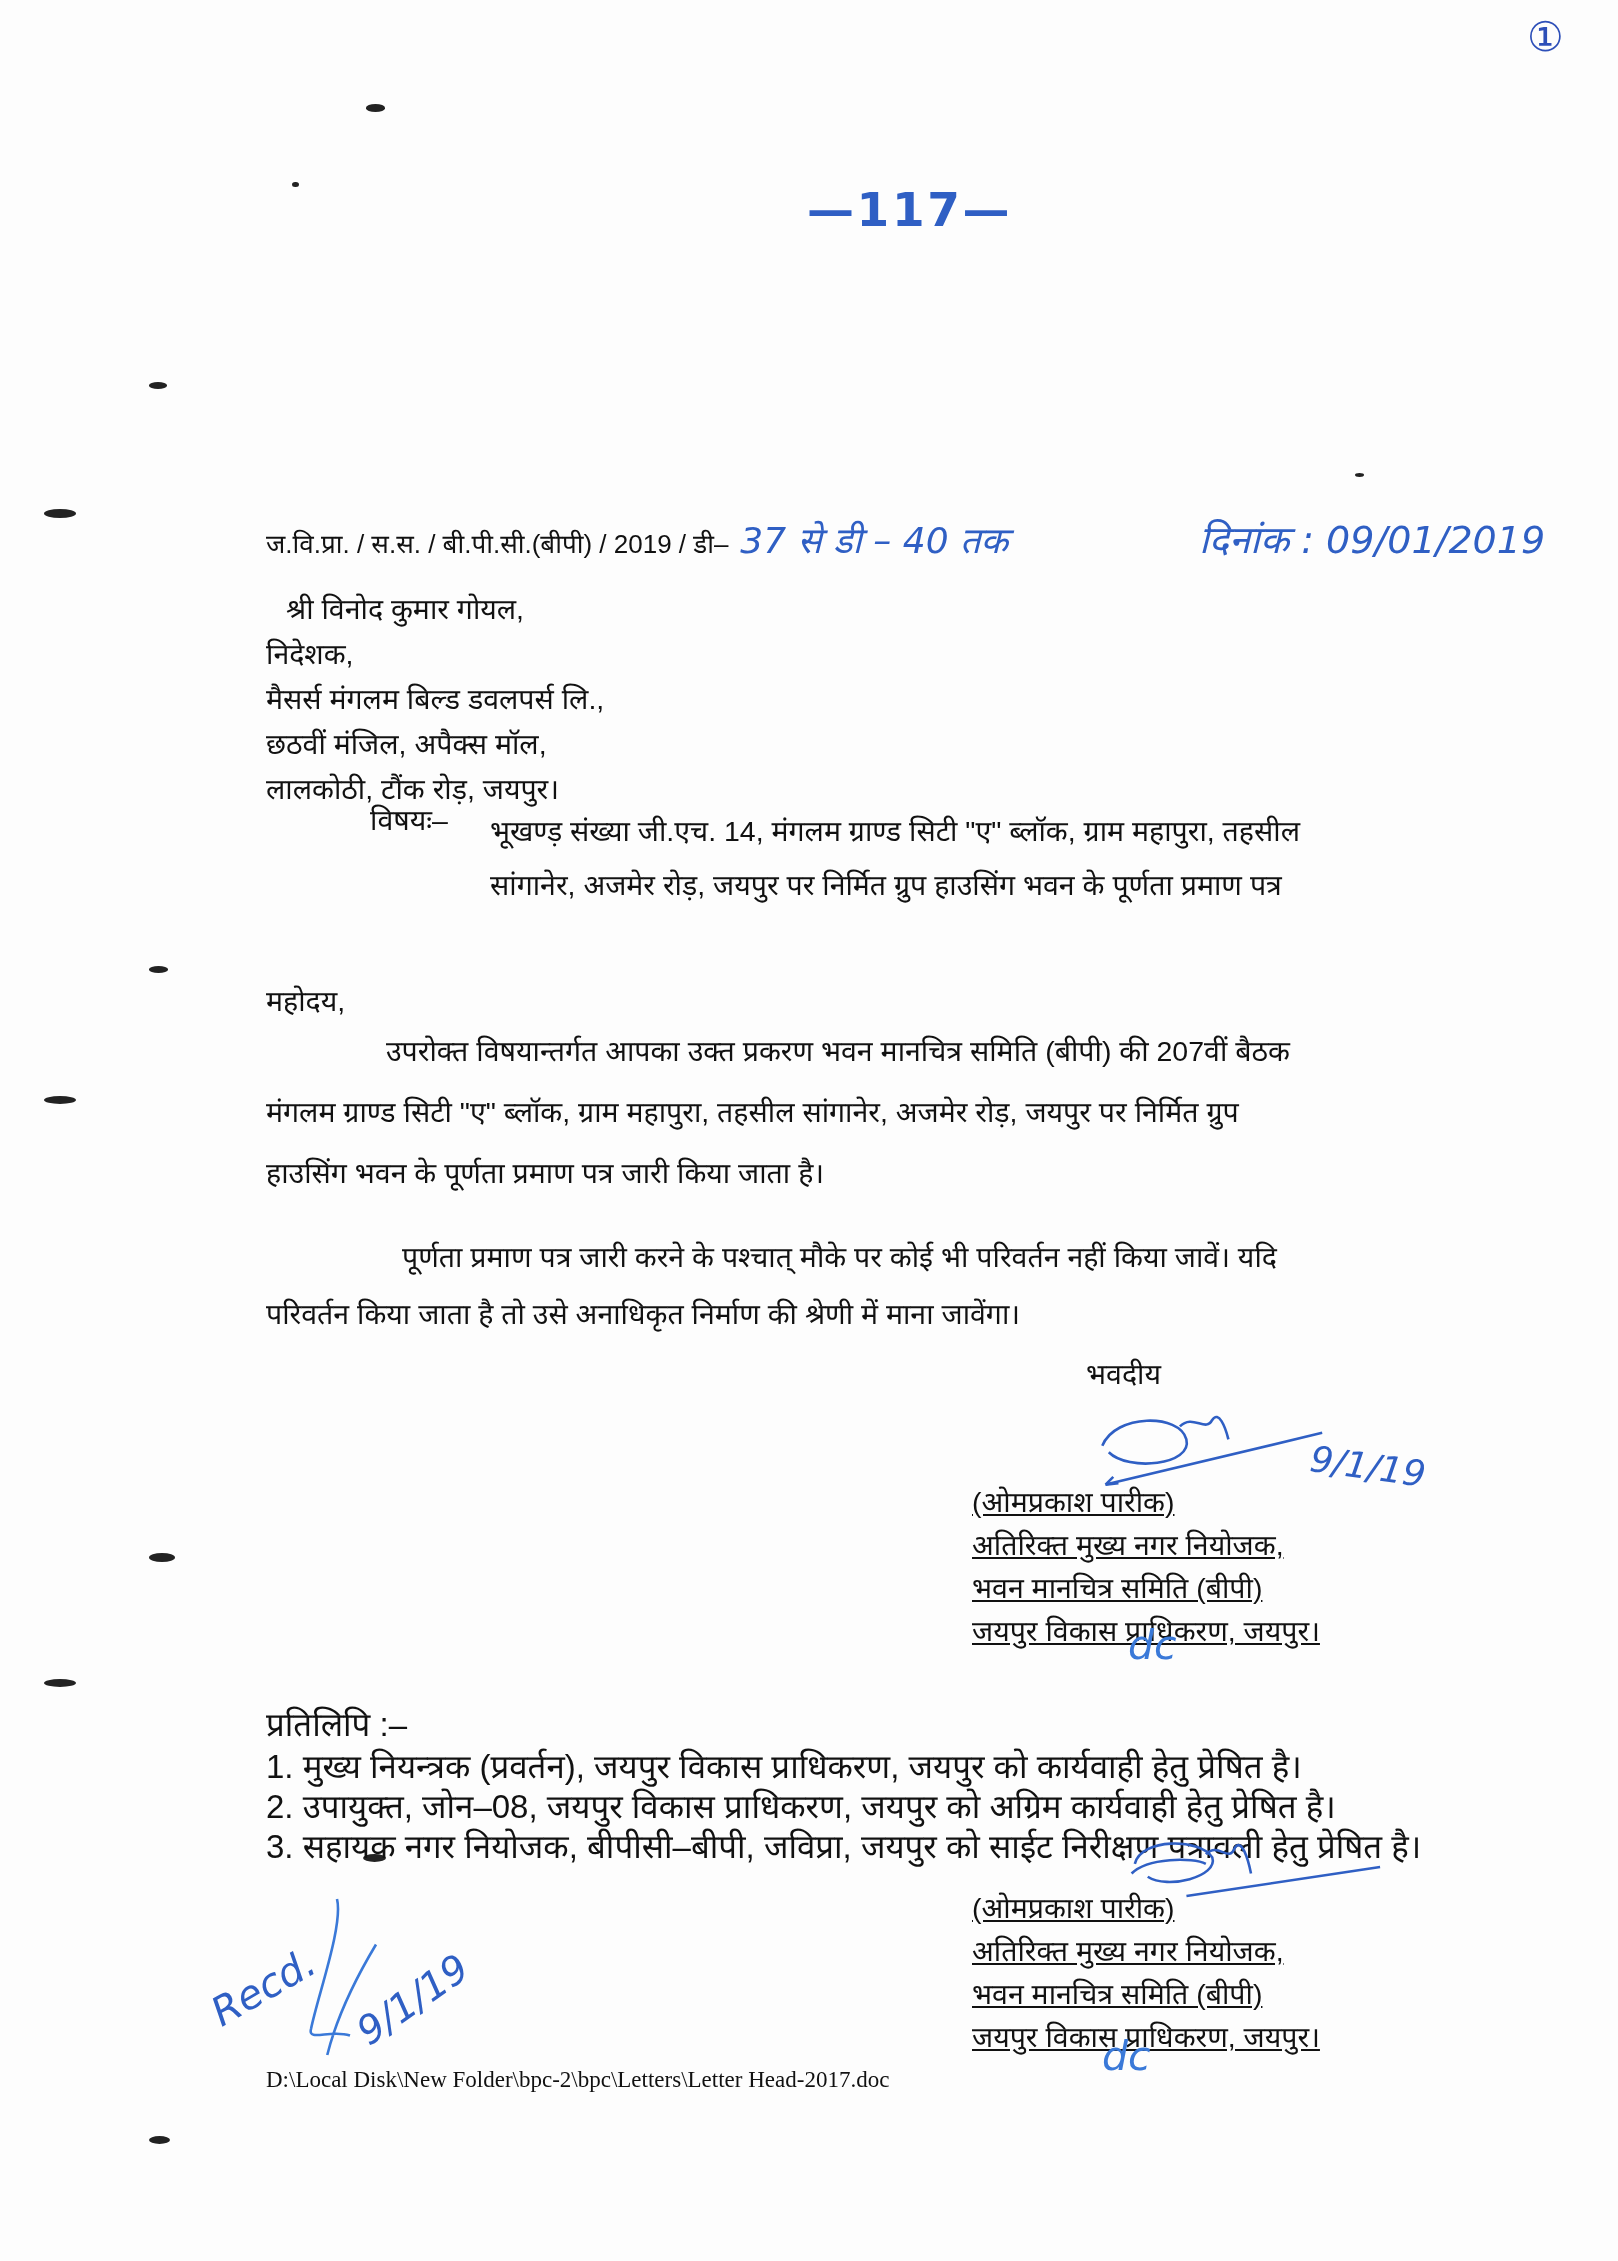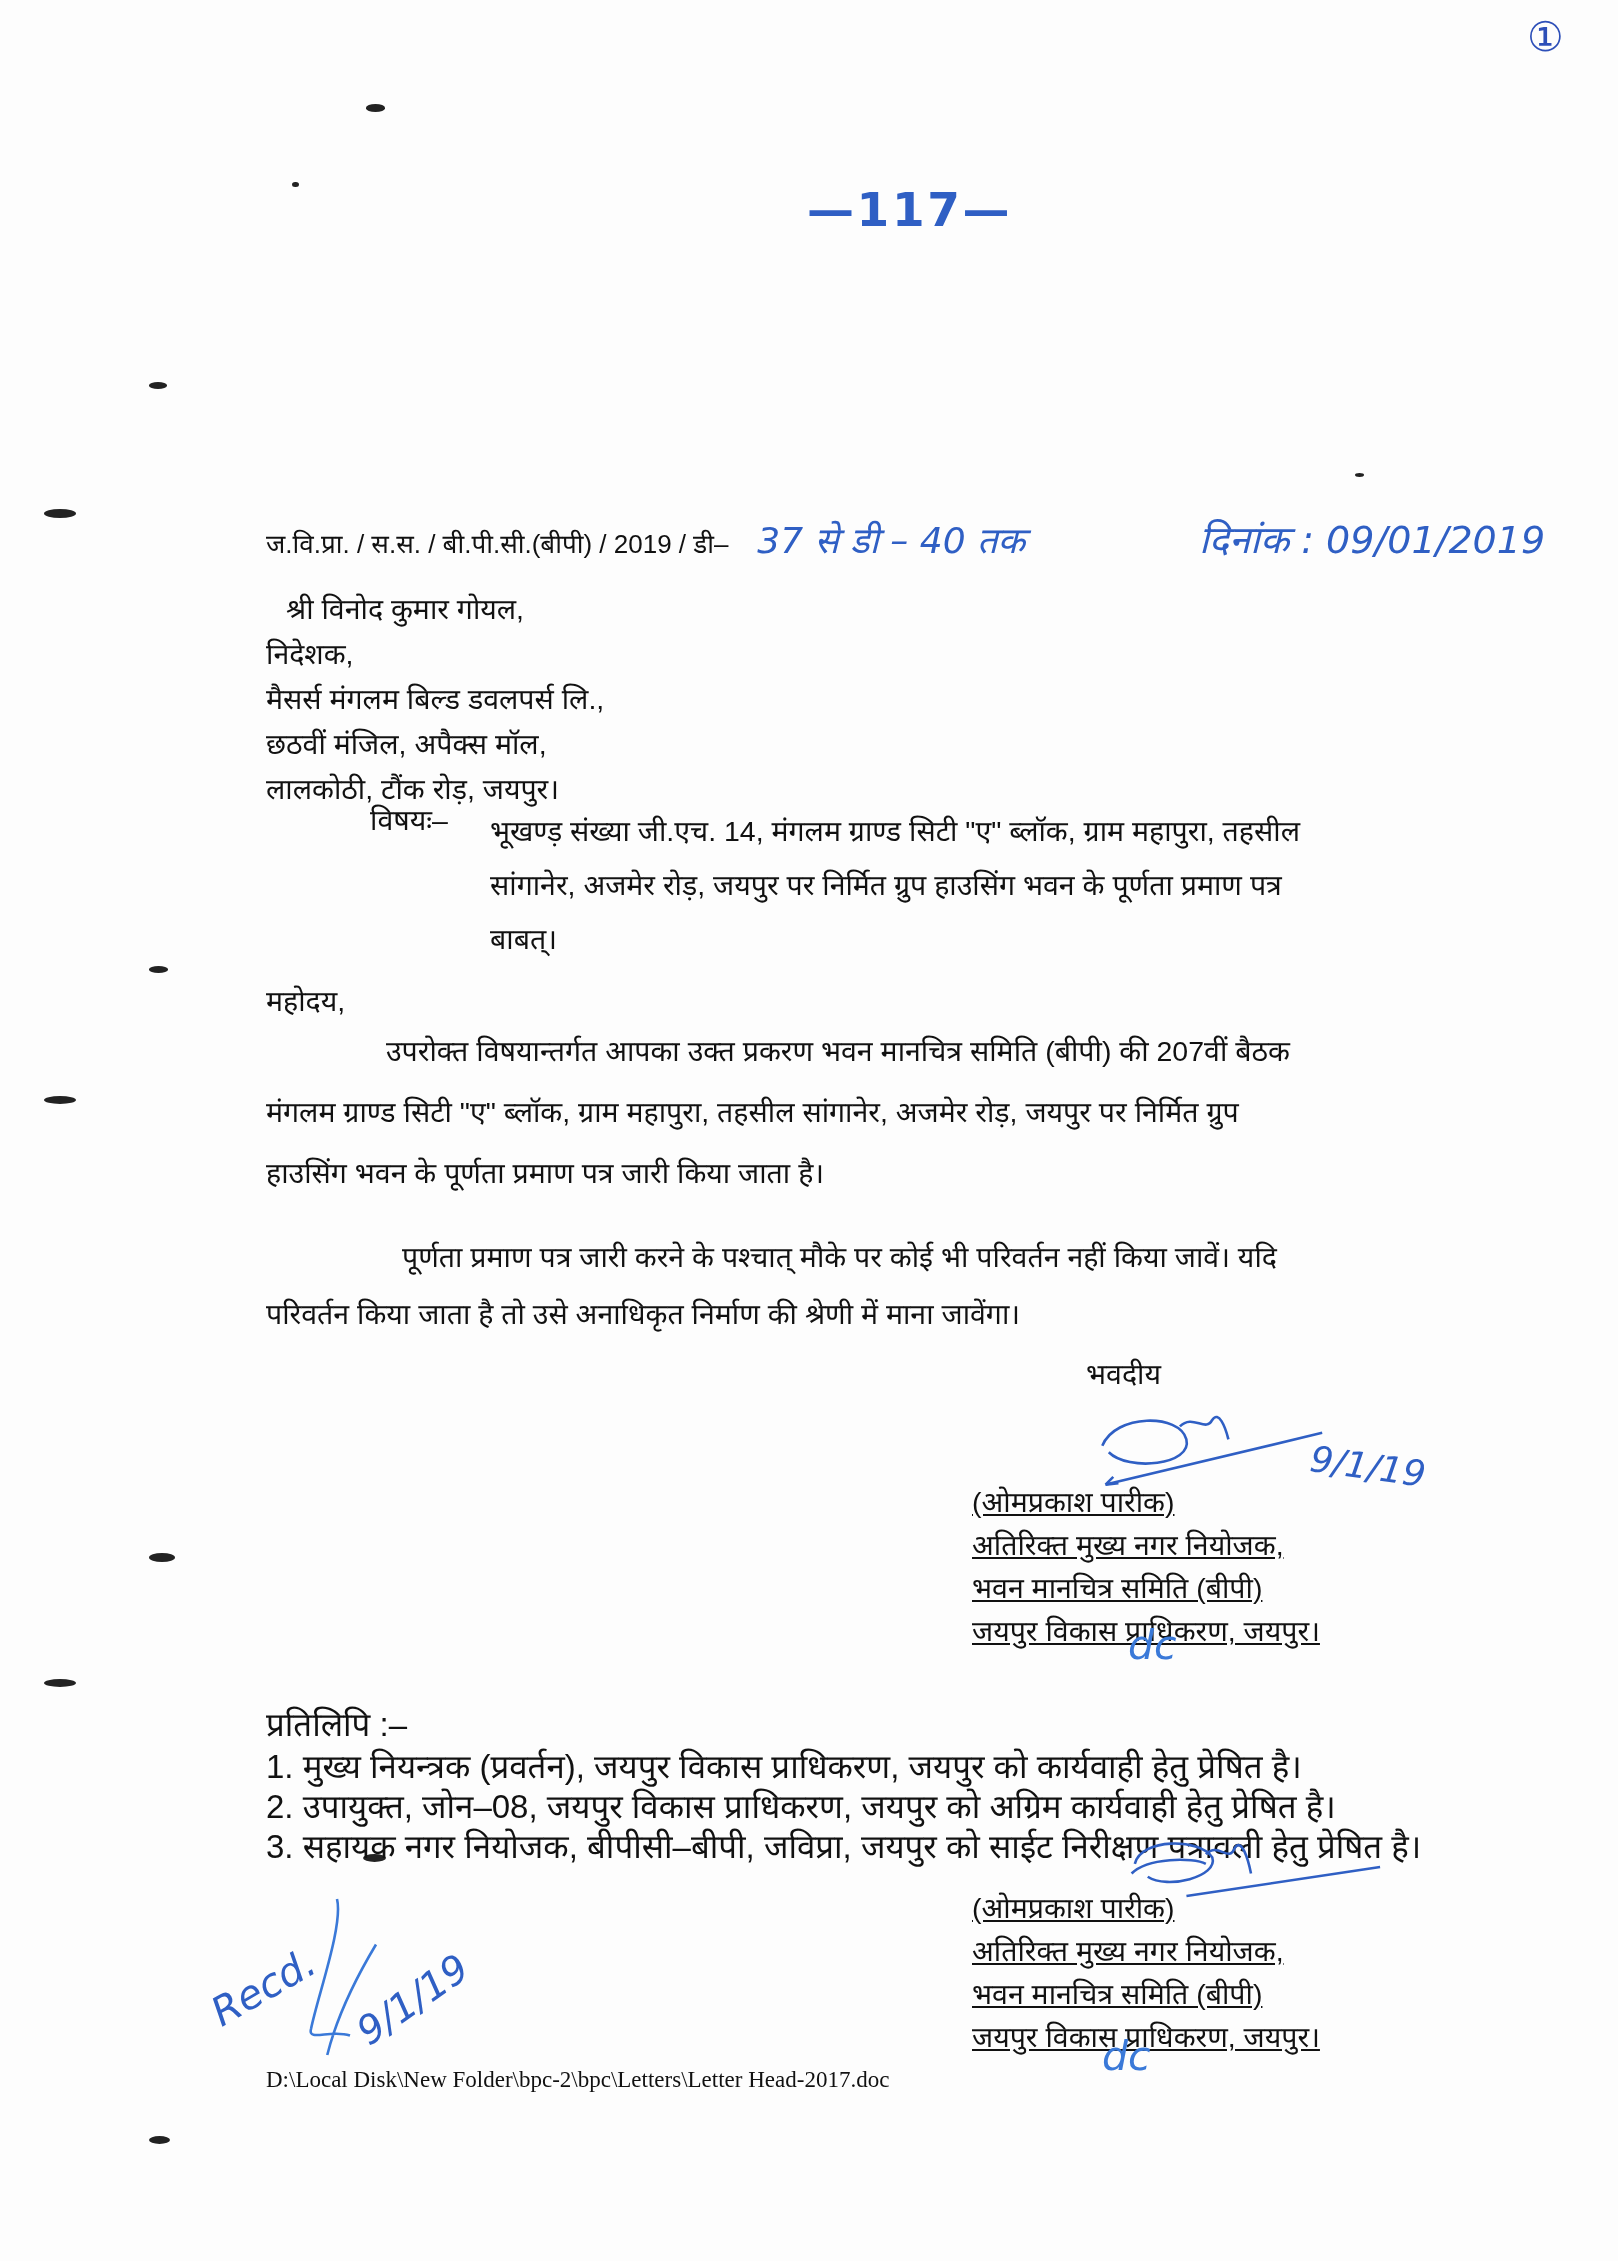--- a/index.html
+++ b/index.html
@@ -31,38 +31,37 @@
 <div class="speck" style="left:44px;top:1679px;width:32px;height:7.8px;"></div>
 <div class="speck" style="left:363px;top:1854px;width:23px;height:7.8px;"></div>
 <div class="speck" style="left:149px;top:2136px;width:21px;height:7.8px;"></div>
 
 <div class="abs hand" style="left:1527px;top:13px;font-size:41px;font-style:normal;color:#2d4fb8;">①</div>
 
 <div class="abs hand" style="left:807px;top:182px;font-size:47px;font-style:normal;font-weight:bold;letter-spacing:2.6px;">—117—</div>
 
 <div class="abs" style="left:266px;top:515px;">
   <span class="txt" style="font-size:26px;">ज.वि.प्रा. / स.स. / बी.पी.सी.(बीपी) / 2019 / डी–</span>
-  <span class="hand" style="font-size:36px;margin-left:26px;">37 से डी – 40 तक</span>
+  <span class="hand" style="font-size:36px;margin-left:9px;">37 से डी – 40 तक</span>
 </div>
 <div class="abs hand" style="left:1199px;top:512px;font-size:38px;font-style:italic;">दिनांक : 09/01/2019</div>
 
 <div class="abs" style="left:266px;top:587px;">
   <div class="txt" style="line-height:45px;margin-left:20px;">श्री विनोद कुमार गोयल,</div>
   <div class="txt" style="line-height:45px;">निदेशक,</div>
   <div class="txt" style="line-height:45px;">मैसर्स मंगलम बिल्ड डवलपर्स लि.,</div>
   <div class="txt" style="line-height:45px;">छठवीं मंजिल, अपैक्स मॉल,</div>
   <div class="txt" style="line-height:45px;">लालकोठी, टौंक रोड़, जयपुर।</div>
 </div>
 
 <div class="abs" style="left:370px;top:804px;width:998px;">
   <div class="txt" style="position:absolute;left:0;top:0;">विषयः–</div>
   <div style="position:absolute;left:120px;top:0;width:878px;">
     <div class="txt" style="line-height:54px;">भूखण्ड़ संख्या जी.एच. 14, मंगलम ग्राण्ड सिटी "ए" ब्लॉक, ग्राम महापुरा, तहसील</div>
     <div class="txt" style="line-height:54px;">सांगानेर, अजमेर रोड़, जयपुर पर निर्मित ग्रुप हाउसिंग भवन के पूर्णता प्रमाण पत्र</div>
-    <div class="txt" style="line-height:54px;">बाबत्।</div>
   </div>
 </div>
 
 <div class="abs txt" style="left:266px;top:985px;">महोदय,</div>
 
 <div class="abs" style="left:266px;top:1021px;width:1102px;">
   <div class="txt" style="line-height:61px;padding-left:120px;">उपरोक्त विषयान्तर्गत आपका उक्त प्रकरण भवन मानचित्र समिति (बीपी) की 207वीं बैठक</div>
   <div class="txt" style="line-height:61px;">मंगलम ग्राण्ड सिटी "ए" ब्लॉक, ग्राम महापुरा, तहसील सांगानेर, अजमेर रोड़, जयपुर पर निर्मित ग्रुप</div>
   <div class="txt" style="line-height:61px;">हाउसिंग भवन के पूर्णता प्रमाण पत्र जारी किया जाता है।</div>
 </div>

